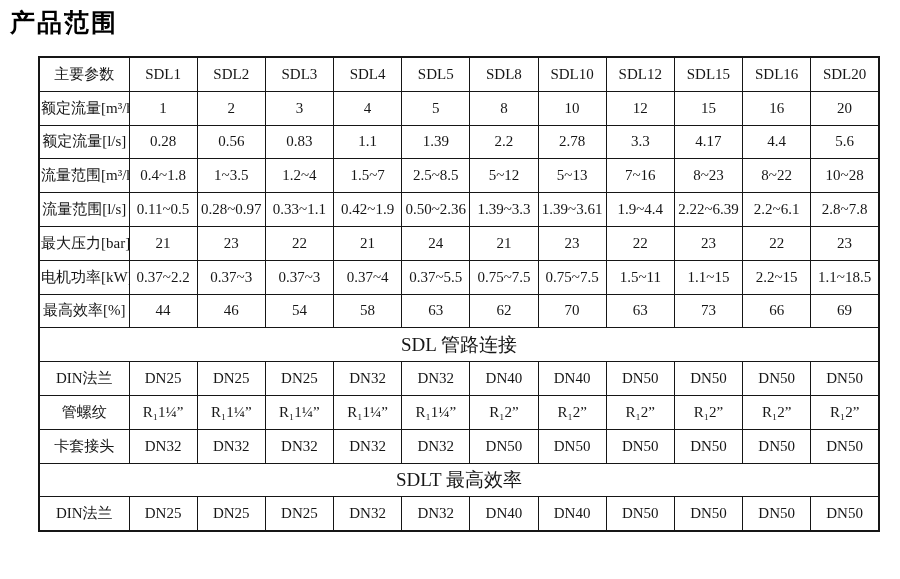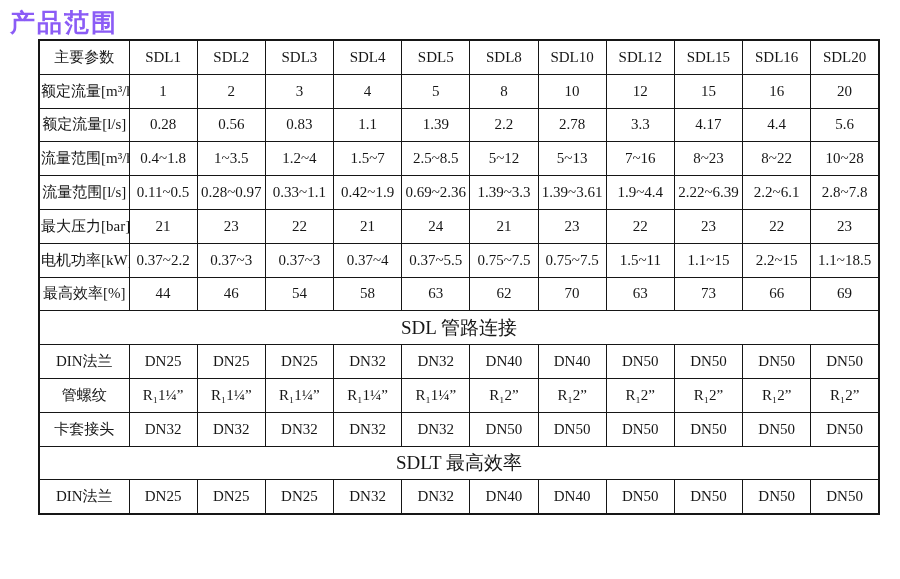--- a/index.html
+++ b/index.html
@@ -4,25 +4,25 @@
 <style>
   html,body{margin:0;padding:0;}
   body{
     width:900px;height:579px;background:#ffffff;
     font-family:"Liberation Serif","DejaVu Serif",serif;
     color:#161616;overflow:hidden;
   }
   .page-title{
     font-family:"Liberation Sans","DejaVu Sans",sans-serif;
     font-size:25px;font-weight:700;letter-spacing:2px;
-    margin:7px 0 0 10px;line-height:1.2;color:#8b5cf6;
+    margin:7px 0 0 10px;line-height:1.2;color:#000000;
   }
   table.spec-table{
     border-collapse:collapse;table-layout:fixed;
-    margin:2px 0 0 38px;width:842px;
+    margin:19px 0 0 38px;width:842px;
     border:2px solid #161616;
   }
   .spec-table col.label-col{width:90px;}
   .spec-table td,.spec-table th{
     border:1px solid #161616;
     text-align:center;vertical-align:middle;
     height:32.8px;padding:0 1px;
     font-size:15px;font-weight:400;
     white-space:nowrap;overflow:hidden;
   }
@@ -111,21 +111,21 @@
           <td>8~23</td>
           <td>8~22</td>
           <td>10~28</td>
         </tr>
         <tr>
           <td class="row-label">流量范围[l/s]</td>
           <td>0.11~0.5</td>
           <td>0.28~0.97</td>
           <td>0.33~1.1</td>
           <td>0.42~1.9</td>
-          <td>0.69~2.36</td>
+          <td>0.50~2.36</td>
           <td>1.39~3.3</td>
           <td>1.39~3.61</td>
           <td>1.9~4.4</td>
           <td>2.22~6.39</td>
           <td>2.2~6.1</td>
           <td>2.8~7.8</td>
         </tr>
         <tr>
           <td class="row-label">最大压力[bar]</td>
           <td>21</td>

